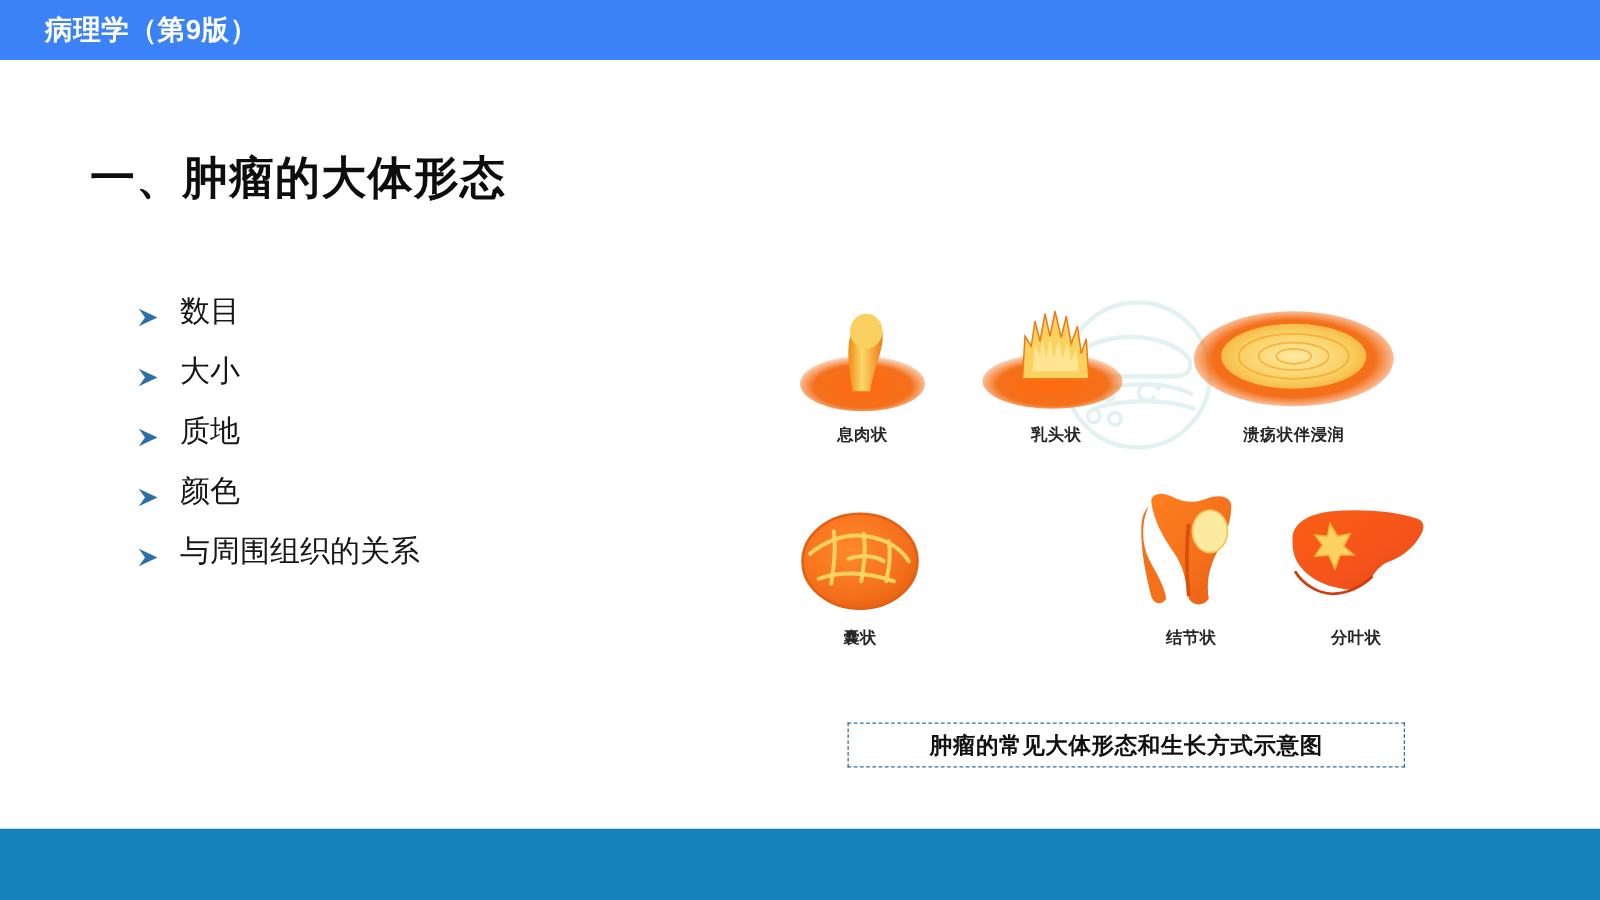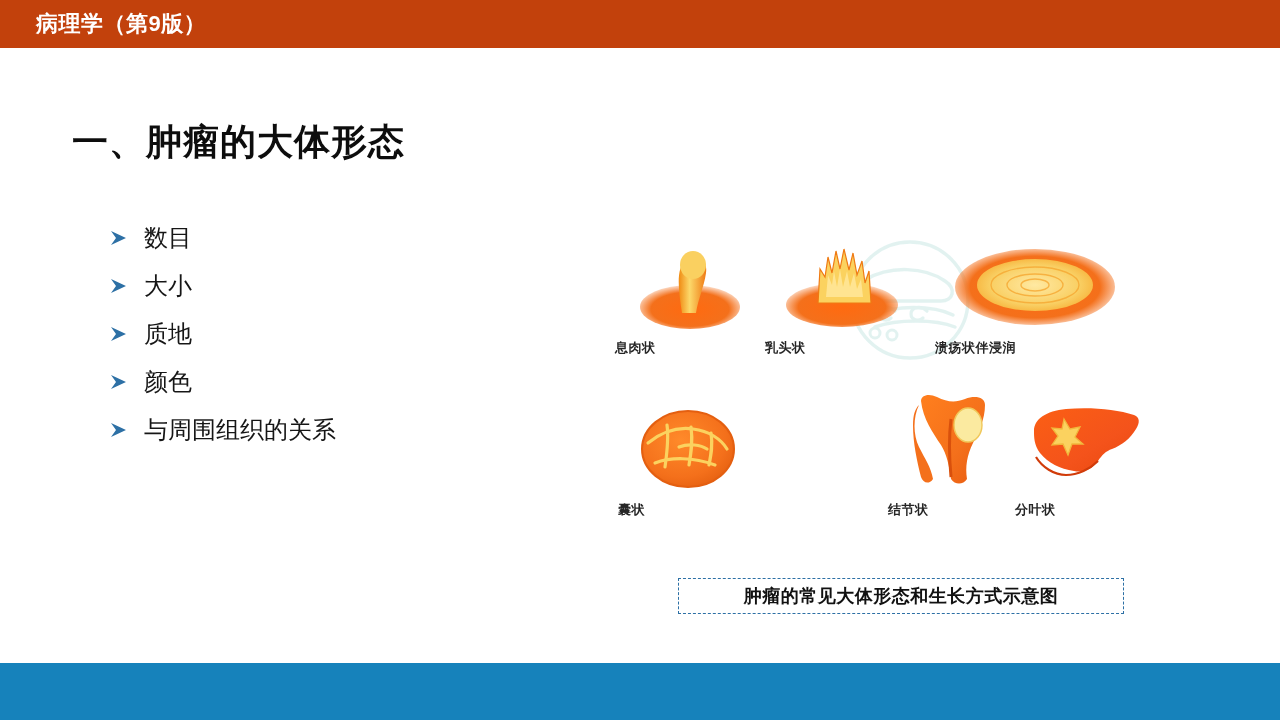--- a/index.html
+++ b/index.html
@@ -15,21 +15,21 @@
     position: relative;
   }
 
   
   .header-bar {
     position: absolute;
     left: 0;
     top: 0;
     width: 1280px;
     height: 48px;
-    background: #c2410c;
+    background: #3b82f6;
   }
   .header-title {
     position: absolute;
     left: 36px;
     top: 9px;
     color: #ffffff;
     font-size: 22px;
     font-weight: bold;
     letter-spacing: 0.5px;
     white-space: nowrap;
@@ -59,21 +59,21 @@
 
   
   .bullet-list {
     position: absolute;
     left: 110px;
     top: 214px;
     width: 400px;
   }
   .bullet-item {
     display: flex;
-    align-items: center;
+    align-items: flex-end;
     height: 48px;
   }
   .bullet-marker {
     width: 34px;
     flex: 0 0 34px;
     display: flex;
     align-items: center;
     justify-content: flex-start;
     color: #2d70a5;
   }
@@ -105,20 +105,21 @@
 
   .fig-row {
     position: absolute;
     width: 100%;
   }
   .fig-row.row-top { top: 10px; height: 150px; }
   .fig-row.row-bottom { top: 172px; height: 150px; }
 
   .fig-cell {
     position: absolute;
+    text-align: center;
   }
   .fig-art {
     position: relative;
     height: 110px;
     display: flex;
     align-items: flex-end;
     justify-content: center;
   }
   .fig-caption {
     margin-top: 4px;

